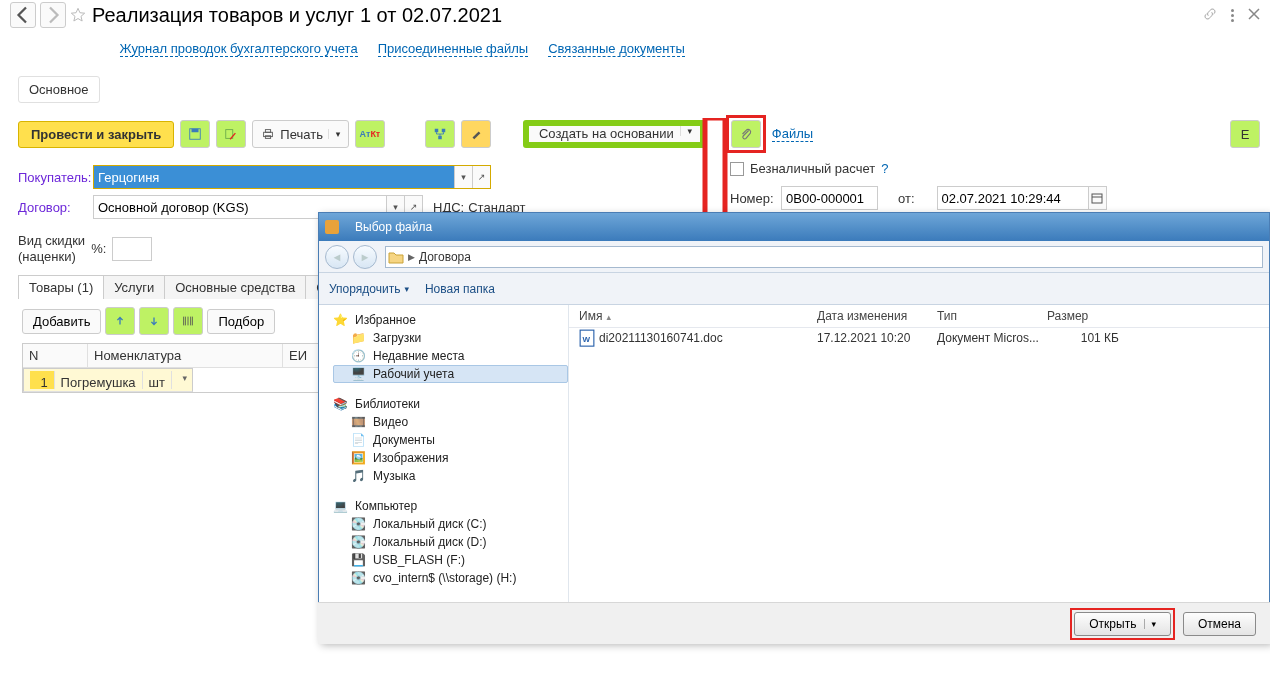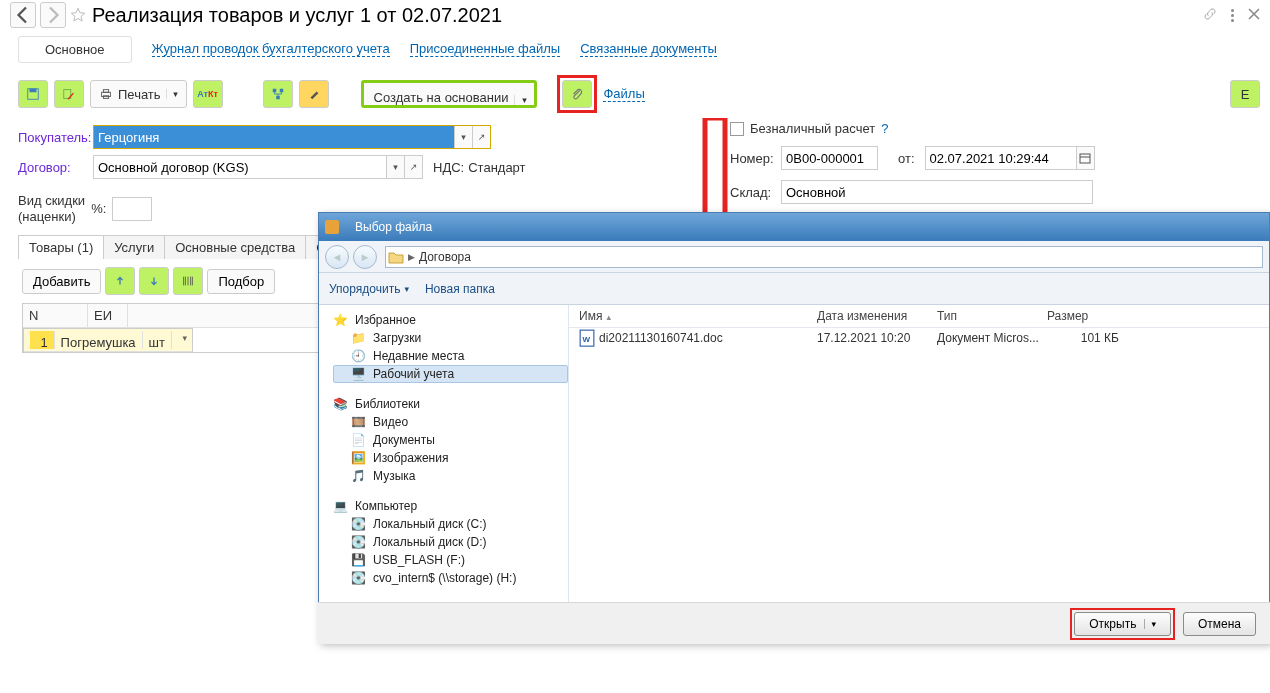--- a/index.html
+++ b/index.html
@@ -11,31 +11,31 @@
   .star-icon svg { width:18px; height:18px; fill:none; stroke:#bbb; stroke-width:1.5;}
   .title { font-size:20px; font-weight:400; margin-left:6px; color:#000;}
   .topbar-right { margin-left:auto; display:flex; align-items:center; gap:14px;}
   .tr-icon svg { width:14px; height:14px; stroke:#888; fill:none;}
   .dots { display:flex; flex-direction:column; gap:2px;}
   .dots span { width:3px; height:3px; background:#888; border-radius:50%;}
   .close-x svg{width:12px;height:12px;stroke:#888;stroke-width:1.5;}
 
   
   .linkrow { display:flex; gap:20px; padding: 2px 10px 8px 18px; align-items:flex-start;}
-  .link-current { border:1px solid #e0e0e0; border-radius:3px; padding:5px 26px; font-size:13px; color:#333; background:#fff;}
+  .link-current { border:1px solid #e0e0e0; border-radius:3px; padding:5px 10px; font-size:13px; color:#333; background:#fff;margin-top:40px;}
   .link { color:#0066b3; text-decoration:none; border-bottom:1px dashed #0066b3; font-size:13px; padding-top:5px; cursor:pointer;}
 
   
   .toolbar { display:flex; align-items:center; gap:6px; padding:4px 10px 8px 18px;}
   .btn-yellow { background:#ffe04d; border:1px solid #d8b400; border-radius:3px; padding:5px 12px; font-size:13px; font-weight:bold; color:#333; cursor:pointer;}
   .tbtn { border:1px solid #ccc; background:#bef264; border-radius:3px; min-width:30px; height:28px; display:inline-flex; align-items:center; justify-content:center; cursor:pointer;}
   .tbtn svg { width:14px; height:14px;}
   .print-btn { border:1px solid #ccc; background:#fafafa; border-radius:3px; height:28px; padding:0 6px 0 8px; display:inline-flex; align-items:center; gap:5px; cursor:pointer; font-size:13px;}
   .dd-caret { width:14px; text-align:center; border-left:1px solid #ddd; padding-left:5px; font-size:9px;}
-  .btn-dd { border:3px solid #84cc16; border-radius:3px; background:#fafafa; height:28px; padding:0 6px 0 10px; display:inline-flex; align-items:flex-end; gap:6px; font-size:13px; cursor:pointer;}
+  .btn-dd { border:6px solid #84cc16; border-radius:3px; background:#fafafa; height:28px; padding:0 6px 0 10px; display:inline-flex; align-items:flex-start; gap:6px; font-size:13px; cursor:pointer;}
   .attach-frame { border:3px solid #e52421; padding:2px; display:inline-flex;}
   .attach-frame .tbtn{margin:0;}
   .files-link { color:#0066b3; border-bottom:1px dashed #0066b3; font-size:13px; cursor:pointer;}
 
   
   .form-area { position:relative; padding:4px 10px 4px 18px;}
   .frow { display:flex; align-items:center; margin-bottom:6px;}
   .lbl { width:75px; font-size:13px; color:#6d28d9;}
   .fld-outer { border:1px solid #d4aa00; display:flex; align-items:center;}
   .fld-outer.selected { border:1px solid #d4aa00;}
@@ -149,20 +149,21 @@
 </div>
 
 <div class="linkrow">
   <div class="link-current">Основное</div>
   <a class="link">Журнал проводок бухгалтерского учета</a>
   <a class="link">Присоединенные файлы</a>
   <a class="link">Связанные документы</a>
 </div>
 
 <div class="toolbar">
+  <button class="btn-yellow">Провести и закрыть</button>
   <div class="tbtn">
       <svg viewBox="0 0 16 16">
         <rect x="2" y="2" width="12" height="12" fill="none" stroke="#3b7bbb"></rect>
         <rect x="4" y="2" width="8" height="4" fill="#3b7bbb"></rect>
       </svg>
     </div>
   <div class="tbtn">
       <svg viewBox="0 0 16 16">
         <rect x="2" y="3" width="8" height="10" fill="none" stroke="#6aaa4a"></rect>
         <path d="M7 14 L13 7" stroke="#e52421" stroke-width="1.5"></path>
@@ -243,21 +244,21 @@
       <span class="checkbox"></span>
       <span>Безналичный расчет</span>
       <span style="color:#0066b3; margin-left:6px; cursor:pointer;">?</span>
     </div>
     <div class="right-row" style="gap:6px;">
       <span style="width:45px;">Номер:</span>
       <div class="fld-plain">
           <input style="width: 95px;" value="0В00-000001">
         </div>
       <span style="margin-left:14px;">от:</span>
-      <div class="fld-plain" style="margin-left:4px;">
+      <div class="fld-plain" style="margin-left:16px;">
         <input style="width: 150px;" value="02.07.2021 10:29:44">
         <div class="fld-btn">
             <svg width="12" height="12" viewBox="0 0 12 12">
               <rect x="1" y="2" width="10" height="9" fill="none" stroke="#555"></rect>
               <path d="M1 5h10" stroke="#555"></path>
             </svg>
           </div>
       </div>
     </div>
     <div class="right-row" style="gap:6px;">
@@ -301,20 +302,21 @@
       <svg viewBox="0 0 16 16">
         <path d="M3 3v10M5 3v10M8 3v10M11 3v10M13 3v10" stroke="#555"></path>
       </svg>
     </div>
   <button class="btn-plain">Подбор</button>
 </div>
 
 <div class="grid">
   <div class="grid-row header">
     <div class="gc gc-n">N</div>
+    <div class="gc gc-name">Номенклатура</div>
     <div class="gc gc-unit">ЕИ</div>
   </div>
   <div class="grid-row data sel">
     <div class="gc gc-n data">1</div>
     <div class="gc gc-name">Погремушка "Солнце"</div>
     <div class="gc gc-unit">шт</div>
   </div>
 </div>
 
 <div class="red-arrow">

